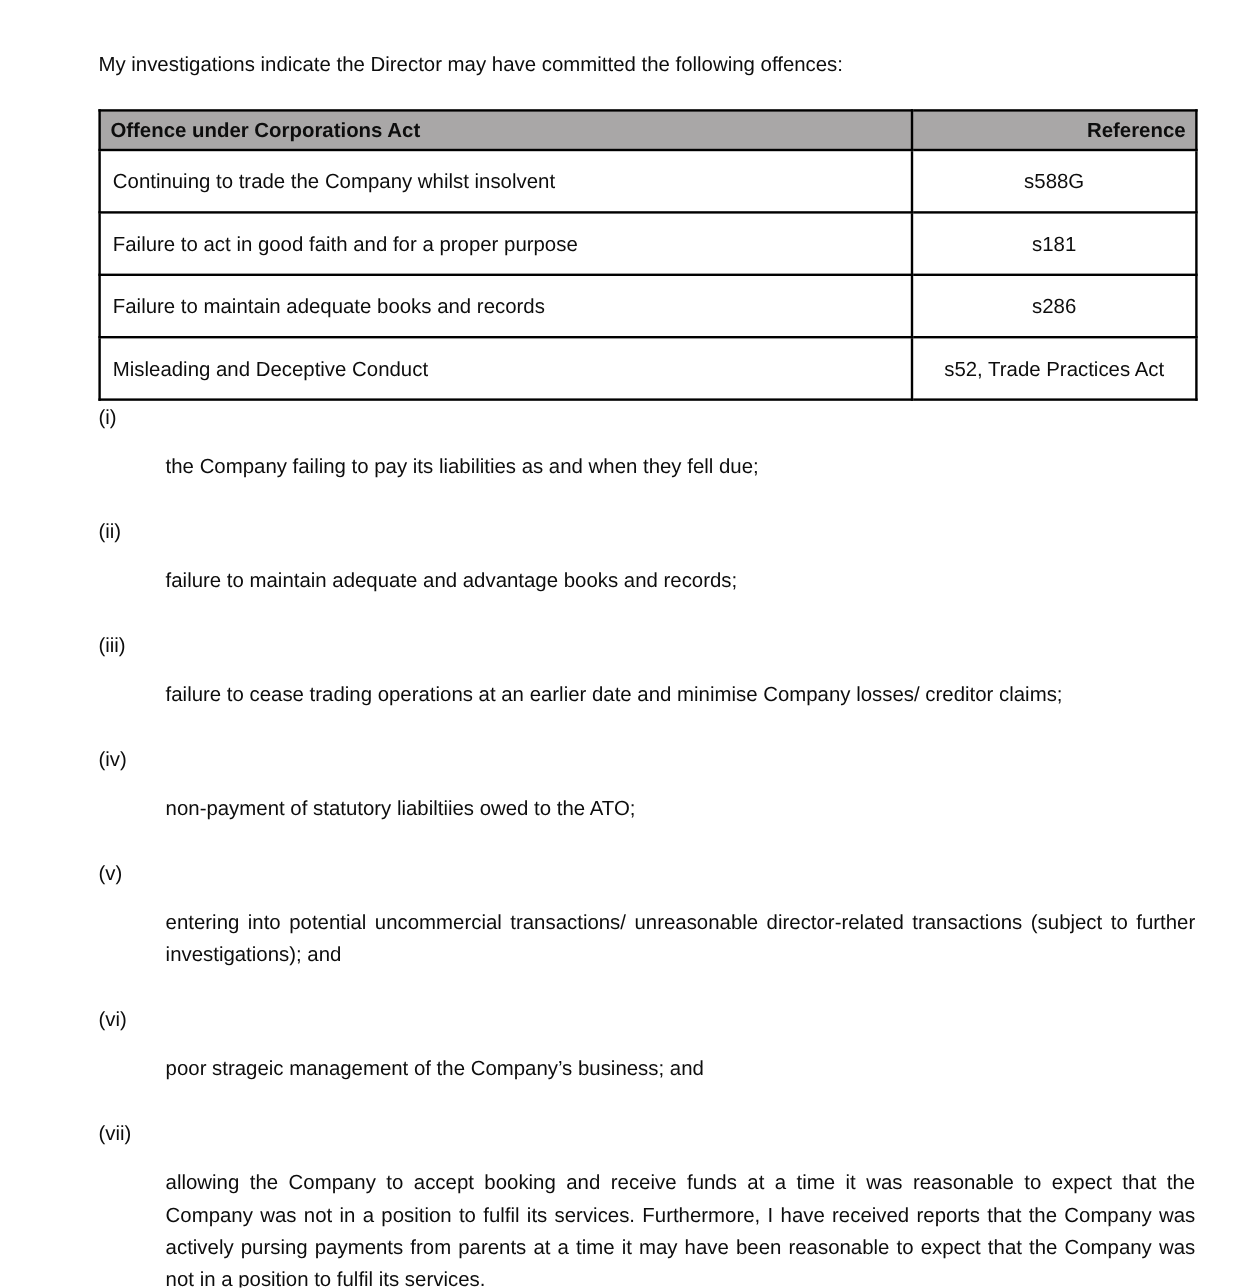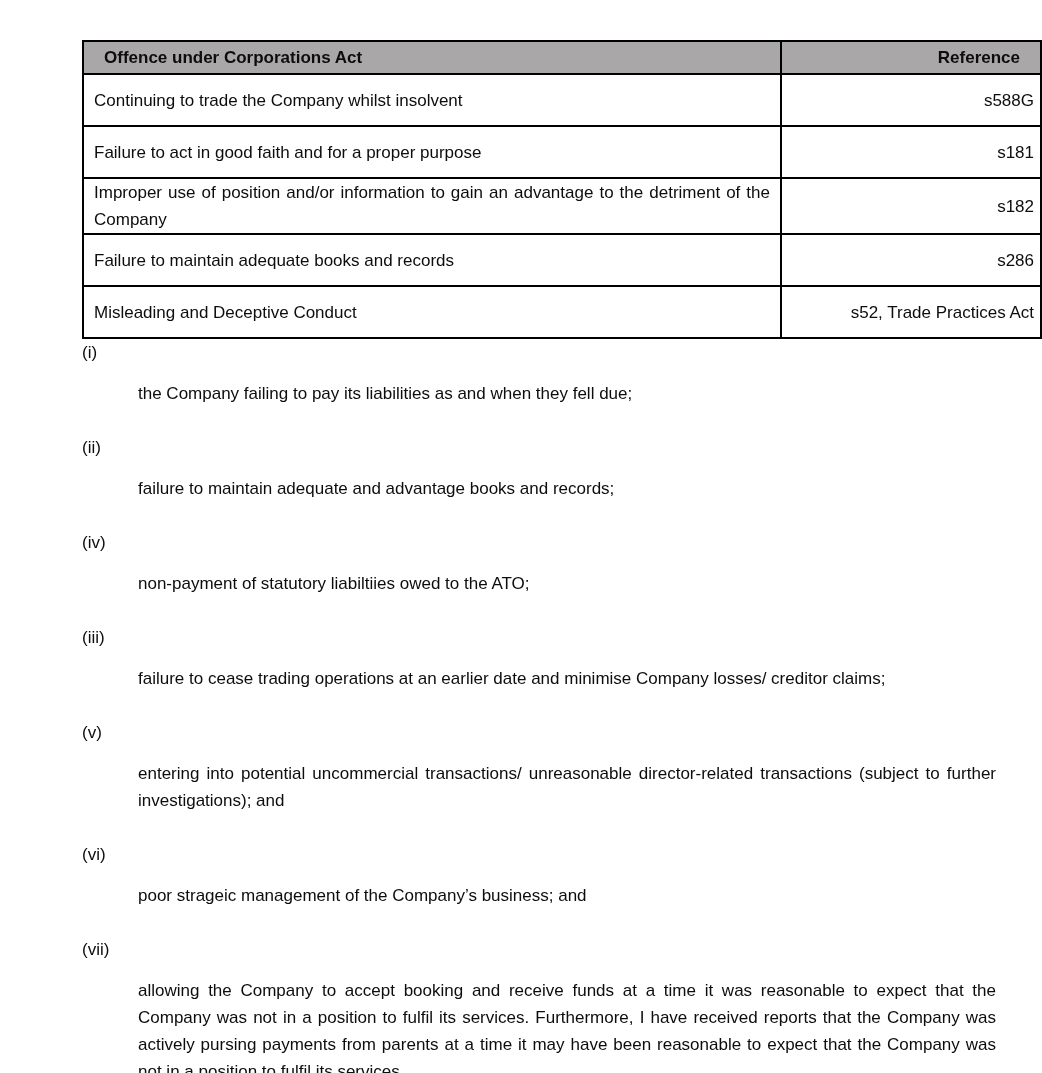--- a/index.html
+++ b/index.html
@@ -29,35 +29,35 @@
   table.offences td {
     border: 2px solid #000000;
     font-size: 17px;
     line-height: 27px;
     color: #0d0d0d;
   }
   table.offences th {
     background: var(--header-bg, #a9a7a7);
     font-weight: bold;
     height: 31px;
-    padding: 0 20px;
+    padding: 0 8px;
   }
   th.col-offence { width: 656px; text-align: left; }
   th.col-ref { width: 218px; text-align: right; }
   td.offence-cell {
     padding: 0 10px;
     height: 50px;
     vertical-align: middle;
     text-align: justify;
   }
   td.reference-cell {
     padding: 0 6px;
     height: 50px;
     vertical-align: middle;
-    text-align: right;
+    text-align: center;
   }
   .opinion {
     margin: 34px 0 38px 0;
   }
   .reasons .item {
     display: flex;
     margin: 0 0 27px 0;
   }
   .reasons .marker {
     width: 56px;
@@ -67,40 +67,37 @@
     flex: 1 1 auto;
     text-align: justify;
     margin-top: 41px;
   }
 </style>
 </head>
 <body>
 
 <div class="page">
 
+  <p class="intro">My investigations indicate the Director may have committed the following offences:</p>
 
   <table class="offences">
     <thead>
       <tr>
         <th class="col-offence">Offence under Corporations Act</th>
         <th class="col-ref">Reference</th>
       </tr>
     </thead>
     <tbody>
       <tr>
         <td class="offence-cell">Continuing to trade the Company whilst insolvent</td>
         <td class="reference-cell">s588G</td>
       </tr>
       <tr>
         <td class="offence-cell">Failure to act in good faith and for a proper purpose</td>
         <td class="reference-cell">s181</td>
-      </tr>
-      <tr>
-        <td class="offence-cell">Improper use of position and/or information to gain an advantage to the detriment of the Company</td>
-        <td class="reference-cell">s182</td>
       </tr>
       <tr>
         <td class="offence-cell">Failure to maintain adequate books and records</td>
         <td class="reference-cell">s286</td>
       </tr>
       <tr>
         <td class="offence-cell">Misleading and Deceptive Conduct</td>
         <td class="reference-cell">s52, Trade Practices Act</td>
       </tr>
     </tbody>
@@ -110,26 +107,26 @@
   <div class="reasons">
     <div class="item">
       <span class="marker">(i)</span>
       <div class="text">the Company failing to pay its liabilities as and when they fell due;</div>
     </div>
     <div class="item">
       <span class="marker">(ii)</span>
       <div class="text">failure to maintain adequate and advantage books and records;</div>
     </div>
     <div class="item">
+      <span class="marker">(iii)</span>
+      <div class="text">failure to cease trading operations at an earlier date and minimise Company losses/ creditor claims;</div>
+    </div>
+    <div class="item">
       <span class="marker">(iv)</span>
       <div class="text">non-payment of statutory liabiltiies owed to the ATO;</div>
-    </div>
-    <div class="item">
-      <span class="marker">(iii)</span>
-      <div class="text">failure to cease trading operations at an earlier date and minimise Company losses/ creditor claims;</div>
     </div>
     <div class="item">
       <span class="marker">(v)</span>
       <div class="text">entering into potential uncommercial transactions/ unreasonable director-related transactions (subject to further investigations); and</div>
     </div>
     <div class="item">
       <span class="marker">(vi)</span>
       <div class="text">poor strageic management of the Company’s business; and</div>
     </div>
     <div class="item">

